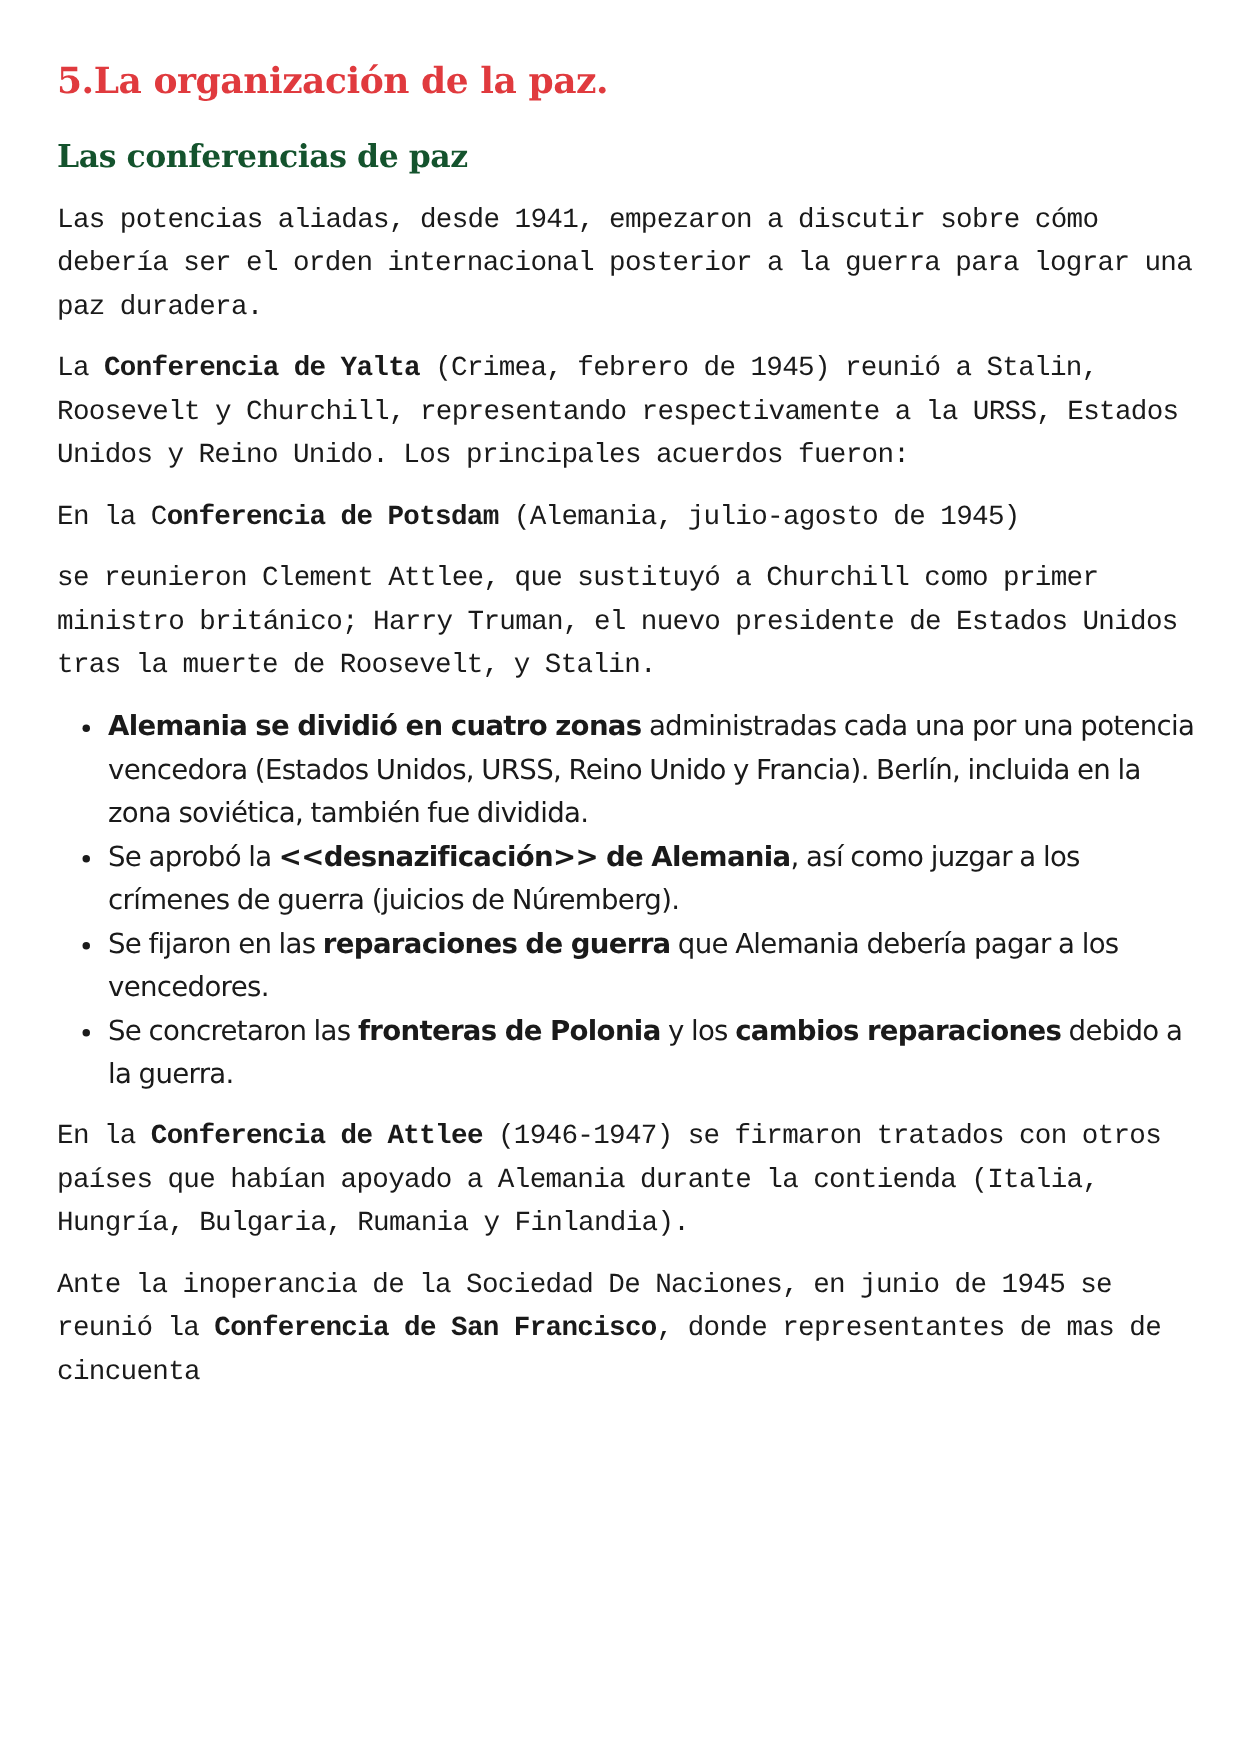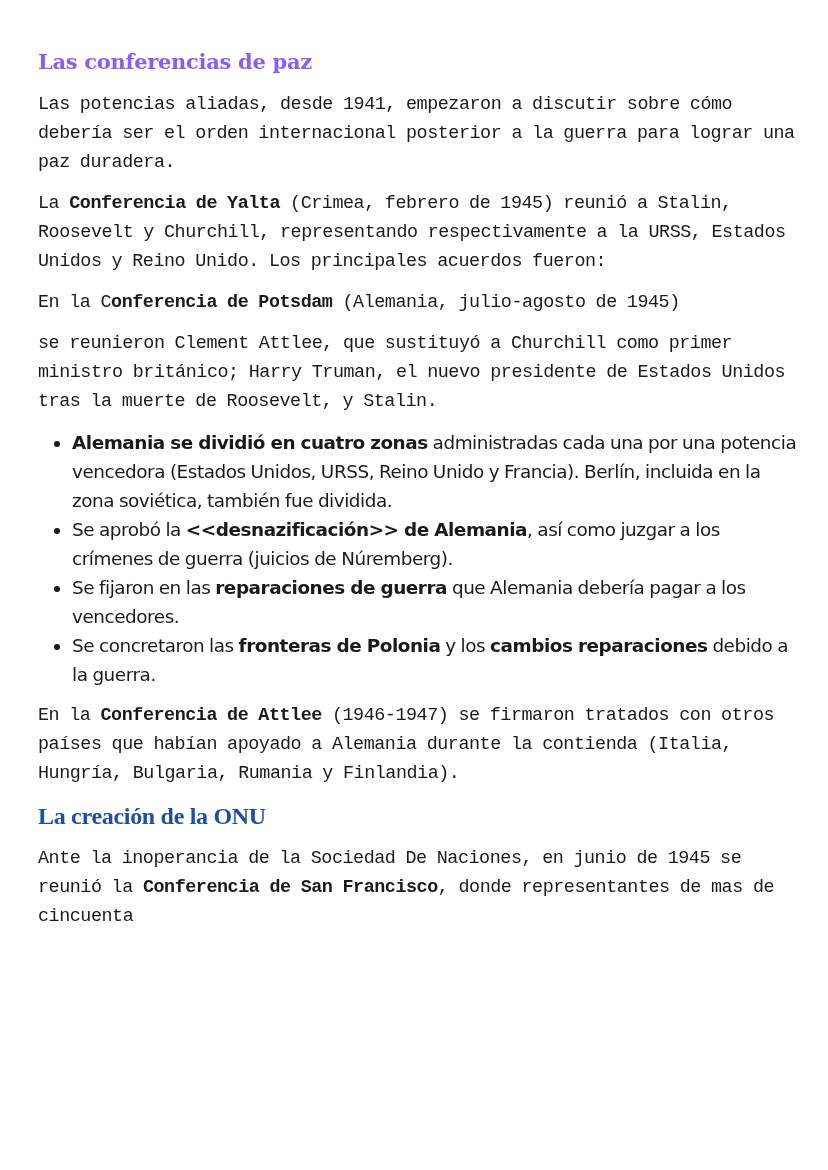--- a/index.html
+++ b/index.html
@@ -14,21 +14,21 @@
     font-weight: bold;
     color: #e03a3e;
     font-size: 24px;
     margin: 6px 0 0 0;
     line-height: 36px;
     letter-spacing: -0.3px;
   }
   h2 {
     font-family: "DejaVu Serif", serif;
     font-weight: bold;
-    color: #8b5cf6;
+    color: #14532d;
     font-size: 21px;
     margin: 16px 0 0 0;
     line-height: 32px;
     letter-spacing: -0.3px;
   }
   h2.light {
     font-family: "Liberation Serif", serif;
     font-weight: bold;
     font-size: 24px;
     color: #1f4fa0;
@@ -50,20 +50,21 @@
     letter-spacing: -0.45px;
     word-spacing: -0.5px;
   }
   li { margin: 0; }
   b { font-weight: bold; }
 </style>
 </head>
 <body>
 
 <div class="page">
+  <h1>5.La organización de la paz.</h1>
 
   <h2>Las conferencias de paz</h2>
 
   <p>Las potencias aliadas, desde 1941, empezaron a discutir sobre cómo debería ser el orden internacional posterior a la guerra para lograr una paz duradera.</p>
 
   <p><span>La </span><b>Conferencia de Yalta</b><span> (Crimea, febrero de 1945) reunió a Stalin, Roosevelt y Churchill, representando respectivamente a la URSS, Estados Unidos y Reino Unido. Los principales acuerdos fueron:</span></p>
 
 
   <p><span>En la C</span><b>onferencia de Potsdam</b><span> (Alemania, julio-agosto de 1945)</span></p>
 
@@ -71,16 +72,15 @@
 
   <ul>
     <li><b>Alemania se dividió en cuatro zonas</b><span> administradas cada una por una potencia vencedora (Estados Unidos, URSS, Reino Unido y Francia). Berlín, incluida en la zona soviética, también fue dividida.</span></li>
     <li><span>Se aprobó la </span><b>&lt;&lt;desnazificación&gt;&gt; de Alemania</b><span>, así como juzgar a los crímenes de guerra (juicios de Núremberg).</span></li>
     <li><span>Se fijaron en las </span><b>reparaciones de guerra</b><span> que Alemania debería pagar a los vencedores.</span></li>
     <li><span>Se concretaron las </span><b>fronteras de Polonia</b><span> y los </span><b>cambios reparaciones</b><span> debido a la guerra.</span></li>
   </ul>
 
   <p><span>En la </span><b>Conferencia de Attlee</b><span> (1946-1947) se firmaron tratados con otros países que habían apoyado a Alemania durante la contienda (Italia, Hungría, Bulgaria, Rumania y Finlandia).</span></p>
 
-  <h2 class="light">La creación de la ONU</h2>
 
   <p><span>Ante la inoperancia de la Sociedad De Naciones, en junio de 1945 se reunió la </span><b>Conferencia de San Francisco</b><span>, donde representantes de mas de cincuenta</span></p>
 </div>
 
 </body></html>

